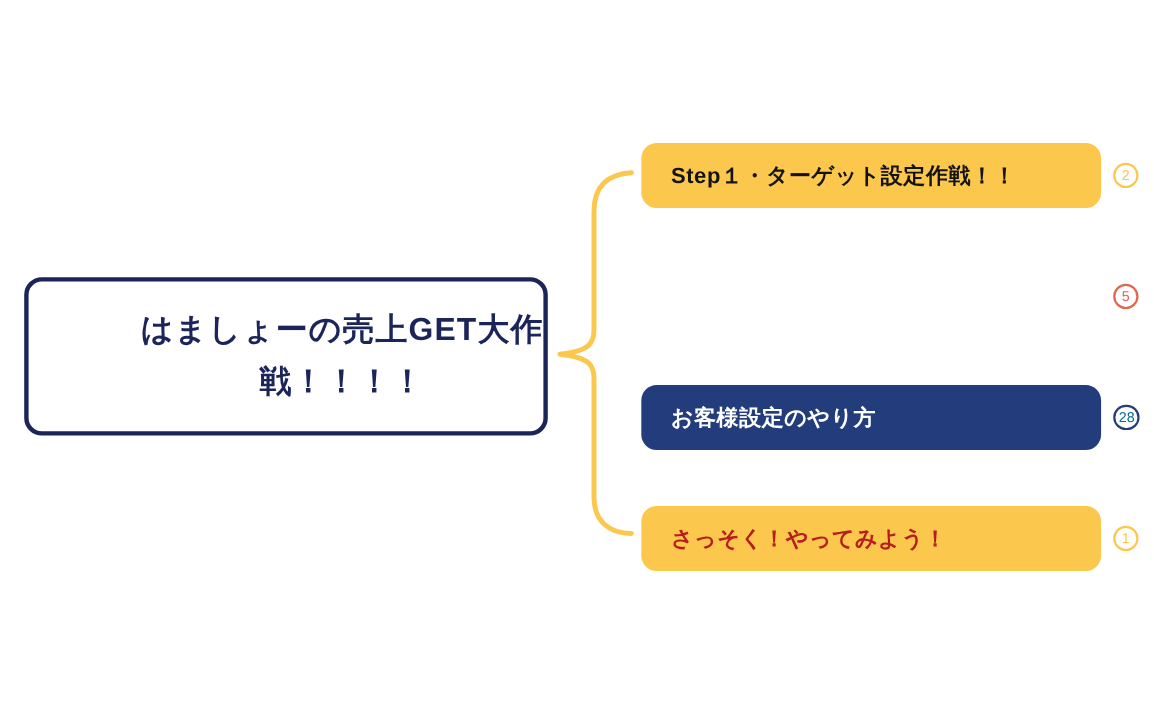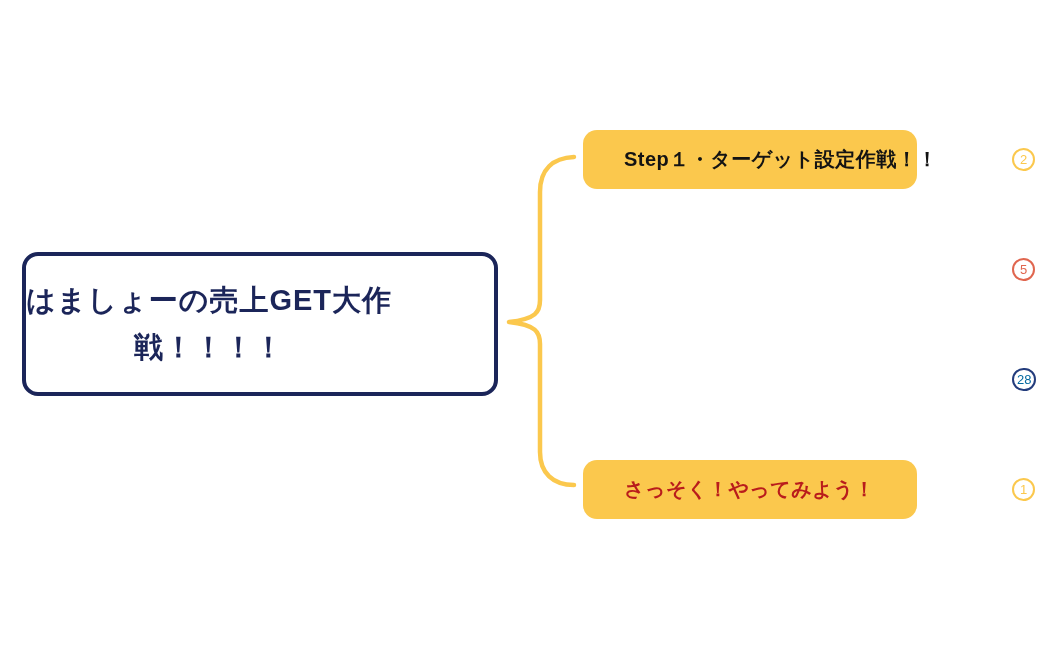--- a/index.html
+++ b/index.html
@@ -19,21 +19,21 @@
     position: absolute;
     left: 22px;
     top: 252px;
     width: 468px;
     height: 136px;
     background: #ffffff;
     border: 4px solid #1b2559;
     border-radius: 16px;
     display: flex;
     align-items: center;
-    justify-content: flex-start;
+    justify-content: flex-end;
     cursor: pointer;
     box-sizing: content-box;
   }
   .root-title {
     text-align: center;
     font-size: 29px;
     font-weight: 600;
     line-height: 47px;
     letter-spacing: 1px;
   }
@@ -47,26 +47,26 @@
   }
   .brace-svg path {
     fill: none;
     stroke-width: 4.5;
     stroke-linecap: round;
     stroke-linejoin: round;
   }
   .branch {
     position: absolute;
     left: 583px;
-    width: 334px;
+    width: 418px;
     height: 59px;
     border-radius: 14px;
     display: flex;
     align-items: center;
-    padding-left: 41px;
+    padding-left: 27px;
     box-sizing: border-box;
     cursor: pointer;
   }
   .branch-label {
     font-size: 20px;
     font-weight: 600;
     letter-spacing: 0.5px;
     white-space: nowrap;
   }
   .badge {
@@ -107,20 +107,23 @@
     <span class="branch-label">Step１・ターゲット設定作戦！！</span>
   </div>
   <div class="badge" style="top: 148px; border-color: rgb(251, 200, 77); color: rgb(251, 200, 77);">
     <span>2</span>
   </div>
 
   <div class="badge" style="top: 258px; border-color: rgb(224, 102, 79); color: rgb(224, 102, 79);">
     <span>5</span>
   </div>
 
+  <div class="branch" style="top: 350px; background: rgb(35, 60, 124); color: rgb(255, 255, 255);">
+    <span class="branch-label">お客様設定のやり方</span>
+  </div>
   <div class="badge" style="top: 368px; border-color: rgb(35, 60, 124); color: #0369a1;">
     <span>28</span>
   </div>
 
   <div class="branch" style="top: 460px; background: rgb(251, 200, 77); color: #b91c1c; font-family: Liberation Serif, serif;">
     <span class="branch-label">さっそく！やってみよう！</span>
   </div>
   <div class="badge" style="top: 478px; border-color: rgb(251, 200, 77); color: rgb(251, 200, 77);">
     <span>1</span>
   </div>

